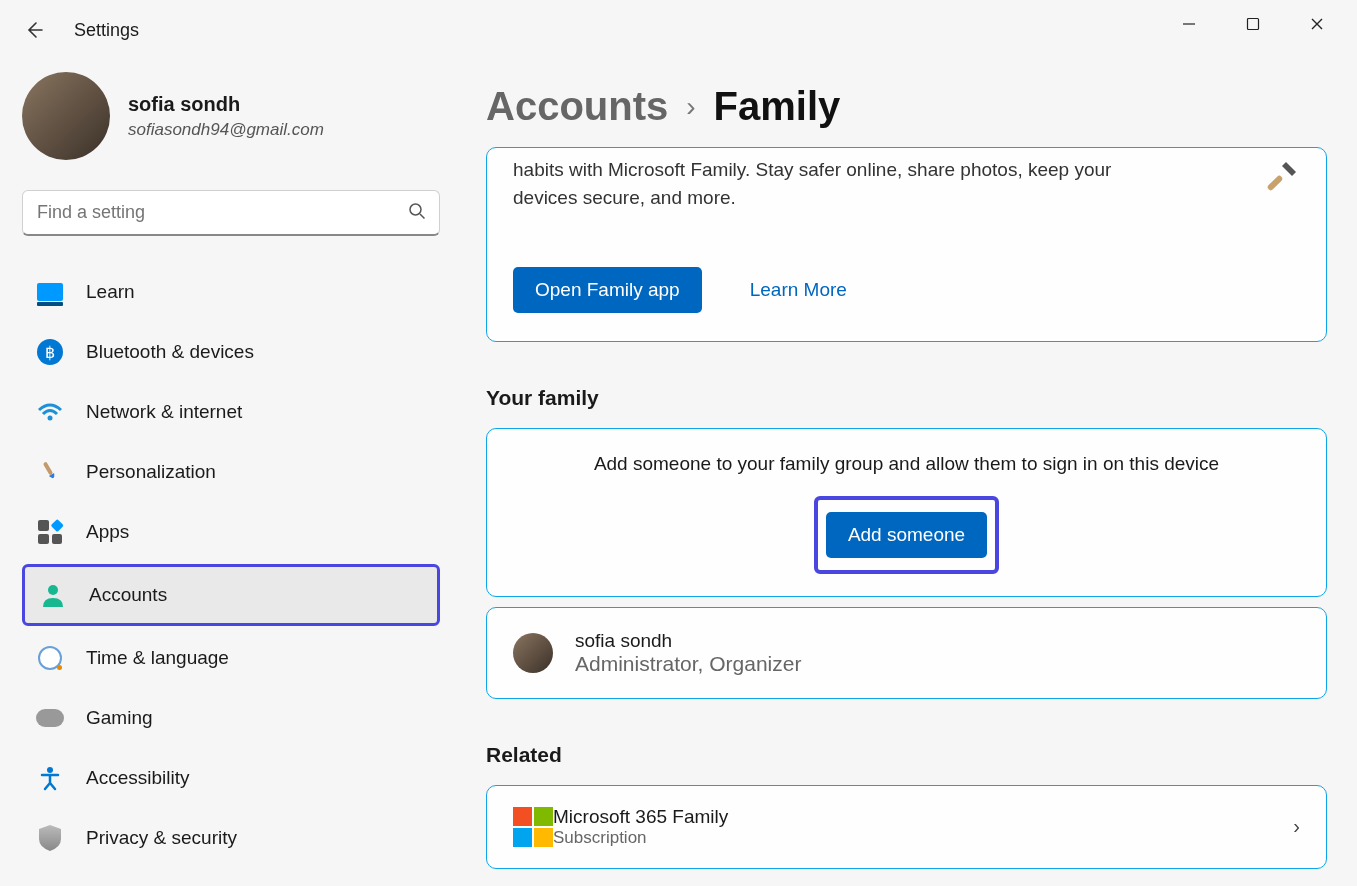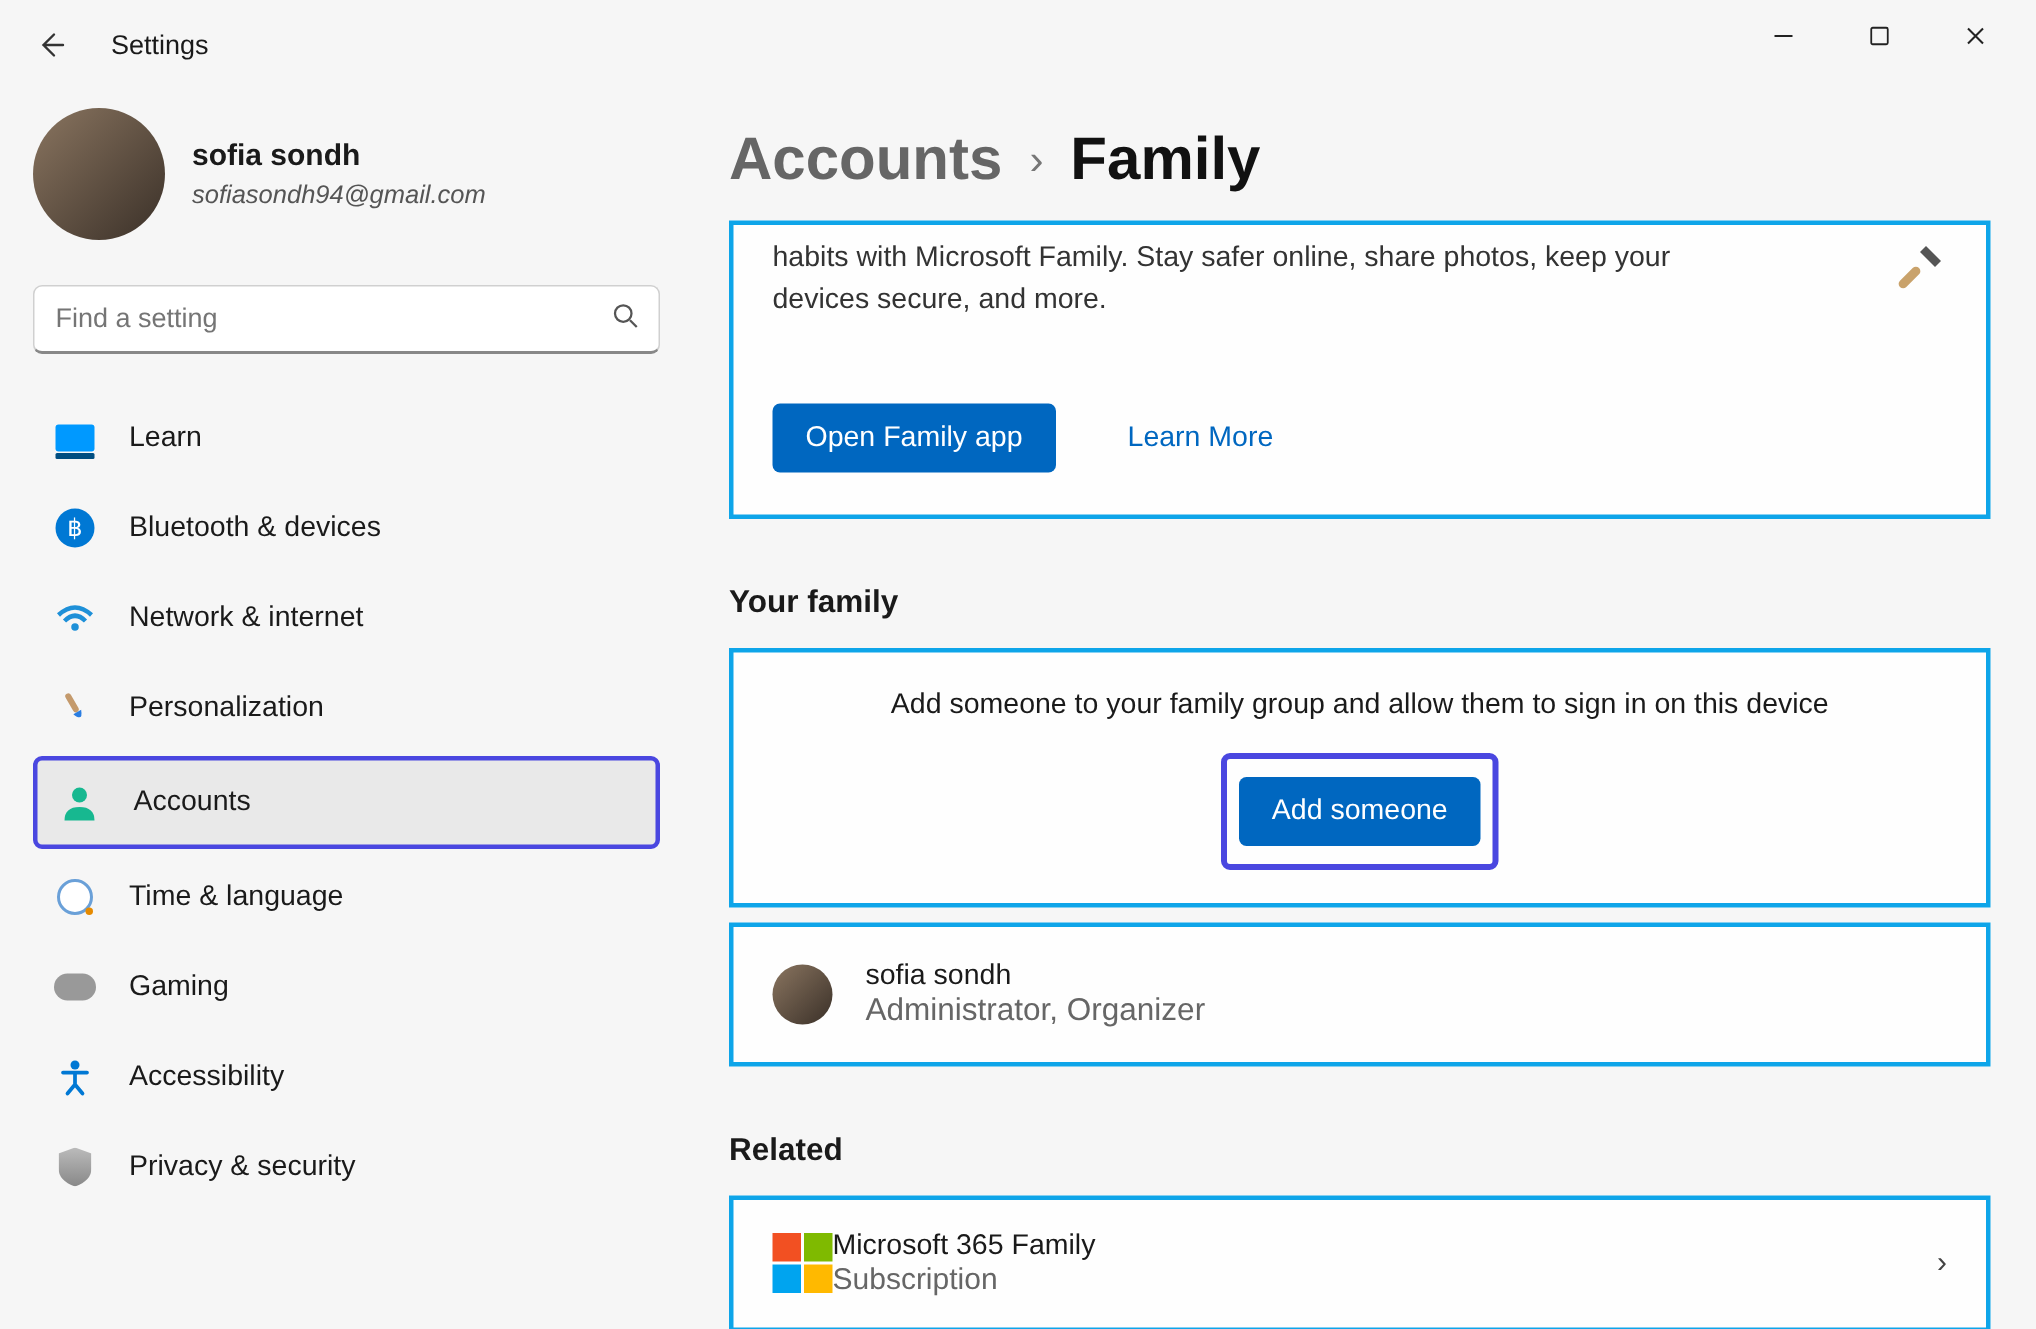--- a/index.html
+++ b/index.html
@@ -154,22 +154,22 @@
     .bc-sep {
       color: #777;
       font-size: 28px;
     }
     .bc-current {
       font-weight: 600;
       color: #111;
     }
     .card {
       background: #fefefe;
-      border: 3px solid #0ea5e9;
-      border-radius: 0;
+      border: 1px solid #0ea5e9;
+      border-radius: 10px;
       padding: 22px 26px;
       margin-bottom: 10px;
     }
     .family-desc {
       font-size: 19px;
       line-height: 1.45;
       color: #333;
       max-width: 640px;
     }
     .family-card {
@@ -257,21 +257,21 @@
     .ms-logo {
       width: 40px;
       height: 40px;
       display: grid;
       grid-template-columns: 1fr 1fr;
       grid-template-rows: 1fr 1fr;
       gap: 2px;
     }
     .ms-sq { width: 100%; height: 100%; }
     .related-title { font-size: 19px; }
-    .related-sub { font-size: 20px; color: #666; }
+    .related-sub { font-size: 17px; color: #666; }
     .chevron-right { font-size: 20px; color: #444; }
     
     .icon-monitor { width: 26px; height: 18px; background: #0099ff; border-radius: 2px; position: relative; }
     .icon-monitor::after { content:''; position:absolute; left:0; bottom:-5px; width:100%; height:4px; background:#004e82; border-radius: 1px;}
     .icon-bt { width: 26px; height: 26px; background:#0078d4; border-radius:50%; display:flex; align-items:center; justify-content:center; color:#fff; font-size:16px; }
     .icon-wifi svg { display:block; }
     .icon-brush { transform: rotate(-30deg); }
     .icon-apps { display:grid; grid-template-columns:1fr 1fr; gap:3px; width:24px; height:24px;}
     .icon-apps div { background:#555; border-radius:2px; }
     .icon-apps div:nth-child(2){ background:#0099ff; transform:rotate(45deg) scale(0.85);}
@@ -358,20 +358,31 @@
       </div>
       <div class="nav-item">
         <span class="nav-icon icon-brush">
           <svg width="26" height="26" viewBox="0 0 26 26">
               <rect x="11" y="2" width="4" height="14" rx="2" fill="#c49a6c"></rect>
               <path d="M10 16 Q13 24 16 16 Z" fill="#2a7de1"></path>
             </svg>
         </span>
         <span>Personalization</span>
       </div>
+      <div class="nav-item">
+        <span class="nav-icon">
+          <div class="icon-apps">
+              <div></div>
+              <div></div>
+              <div></div>
+              <div></div>
+            </div>
+        </span>
+        <span>Apps</span>
+      </div>
       <div class="nav-item active">
         <span class="nav-icon">
           <svg class="icon-person" viewBox="0 0 26 26">
               <circle cx="13" cy="8" r="5" fill="#17b890"></circle>
               <path d="M3 25 Q3 16 13 16 Q23 16 23 25 Z" fill="#17b890"></path>
             </svg>
         </span>
         <span>Accounts</span>
       </div>
       <div class="nav-item">

